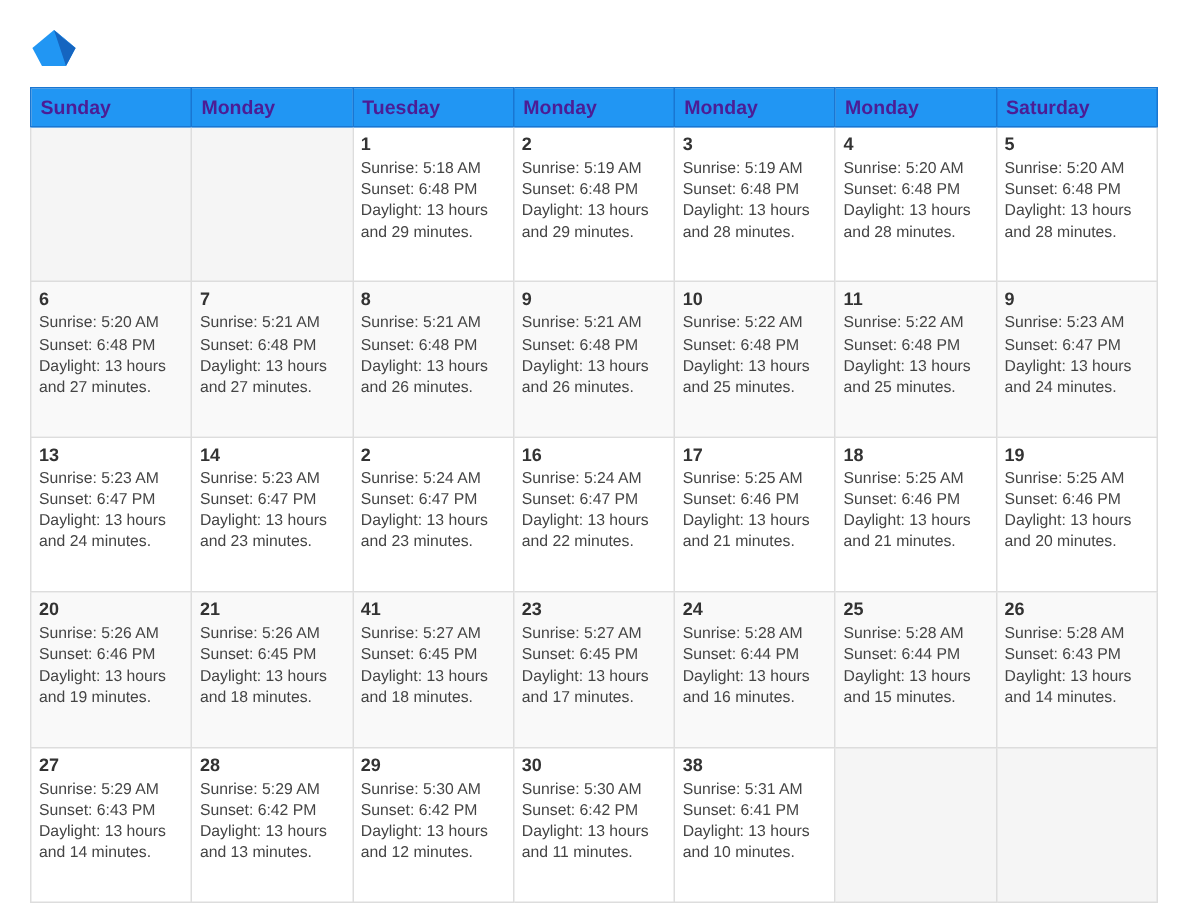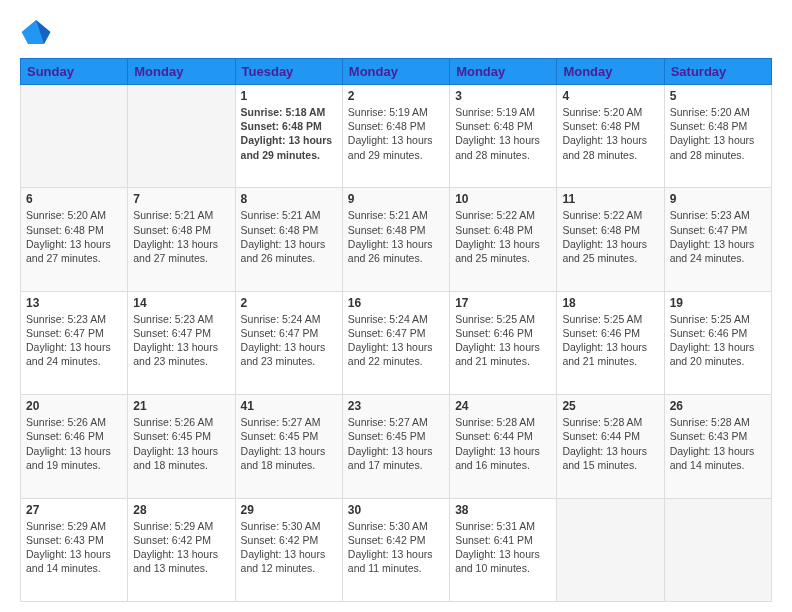--- a/index.html
+++ b/index.html
@@ -138,21 +138,21 @@
           <th>Monday</th>
           <th>Saturday</th>
         </tr>
     </thead>
     <tbody id="calendar-body">
     <tr>
           <td class="empty-cell"></td>
           <td class="empty-cell"></td>
           <td>
             <span class="day-number">1</span>
-            <div class="day-info" style="white-space: pre-line; font-weight: bold;">Sunrise: 5:18 AM
+            <div class="day-info" style="white-space: pre-line;">Sunrise: 5:18 AM
 Sunset: 6:48 PM
 Daylight: 13 hours and 29 minutes.</div>
           </td>
           <td>
             <span class="day-number">2</span>
             <div class="day-info" style="white-space: pre-line;">Sunrise: 5:19 AM
 Sunset: 6:48 PM
 Daylight: 13 hours and 29 minutes.</div>
           </td>
           <td>

